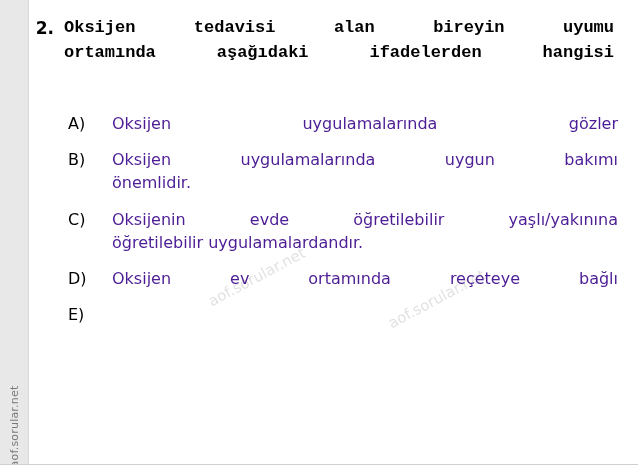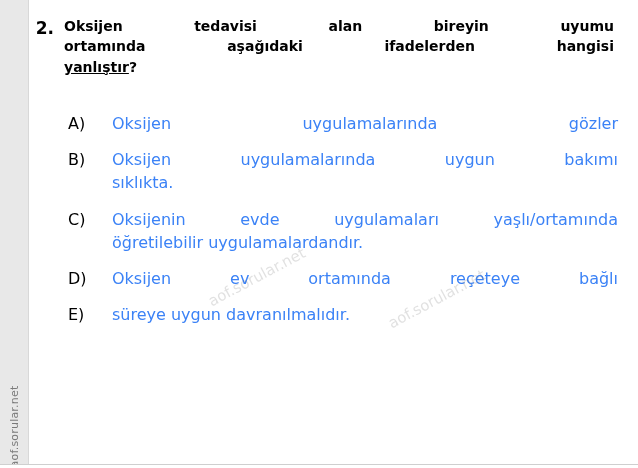--- a/index.html
+++ b/index.html
@@ -73,27 +73,28 @@
     text-align: right;
     padding-right: 10px;
     font-size: 17px;
     font-weight: bold;
     color: #000;
     line-height: 1.45;
     box-sizing: border-box;
   }
   .q-text {
     flex: 1 1 auto;
-    font-size: 14px;
+    font-size: 17px;
     font-weight: bold;
     color: #000;
     line-height: 1.45;
     text-align: justify;
     text-align-last: left;
     padding-right: 4px;
+    font-family: Liberation Mono, monospace;
   }
   .q-text .u {
     text-decoration: underline;
   }
   .q-line {
     display: block;
     text-align: justify;
     text-align-last: justify;
     white-space: nowrap;
   }
@@ -116,21 +117,21 @@
     flex: 0 0 44px;
     width: 44px;
     font-size: 16px;
     color: #000;
     line-height: 1.45;
     box-sizing: border-box;
   }
   .opt-text {
     flex: 1 1 auto;
     font-size: 16px;
-    color: #3b82f6;
+    color: #4c1d95;
     line-height: 1.45;
   }
   .opt-line {
     display: block;
     text-align: justify;
     text-align-last: justify;
     white-space: nowrap;
   }
   .opt-line.last {
     text-align-last: left;
@@ -157,61 +158,59 @@
 </div>
 
 <div class="page">
 
   <div class="question-block">
     <div class="q-row">
       <div class="q-number">2.</div>
       <div class="q-text">
         <span class="q-line">Oksijen tedavisi alan bireyin uyumu</span>
         <span class="q-line">ortamında aşağıdaki ifadelerden hangisi</span>
-        <span class="q-line last"><span class="u">yanlıştır</span><span>?</span></span>
       </div>
     </div>
   </div>
 
   <div class="options">
 
     <div class="option">
       <div class="opt-letter">A)</div>
       <div class="opt-text">
         <span class="opt-line">Oksijen uygulamalarında gözler</span>
       </div>
     </div>
 
     <div class="option">
       <div class="opt-letter">B)</div>
       <div class="opt-text">
         <span class="opt-line">Oksijen uygulamalarında uygun bakımı</span>
-        <span class="opt-line last">sıklıkta.</span>
+        <span class="opt-line last">önemlidir.</span>
       </div>
     </div>
 
     <div class="option">
       <div class="opt-letter">C)</div>
       <div class="opt-text">
-        <span class="opt-line">Oksijenin evde uygulamaları yaşlı/ortamında</span>
+        <span class="opt-line">Oksijenin evde öğretilebilir yaşlı/yakınına</span>
         <span class="opt-line last">öğretilebilir uygulamalardandır.</span>
       </div>
     </div>
 
     <div class="option">
       <div class="opt-letter">D)</div>
       <div class="opt-text">
         <span class="opt-line">Oksijen ev ortamında reçeteye bağlı</span>
       </div>
     </div>
 
     <div class="option">
       <div class="opt-letter">E)</div>
       <div class="opt-text">
-        <span class="opt-line last">süreye uygun davranılmalıdır.</span>
       </div>
     </div>
 
   </div>
 
   <div class="wm wm-1">aof.sorular.net</div>
   <div class="wm wm-2">aof.sorular.net</div>
 
 </div>
 

